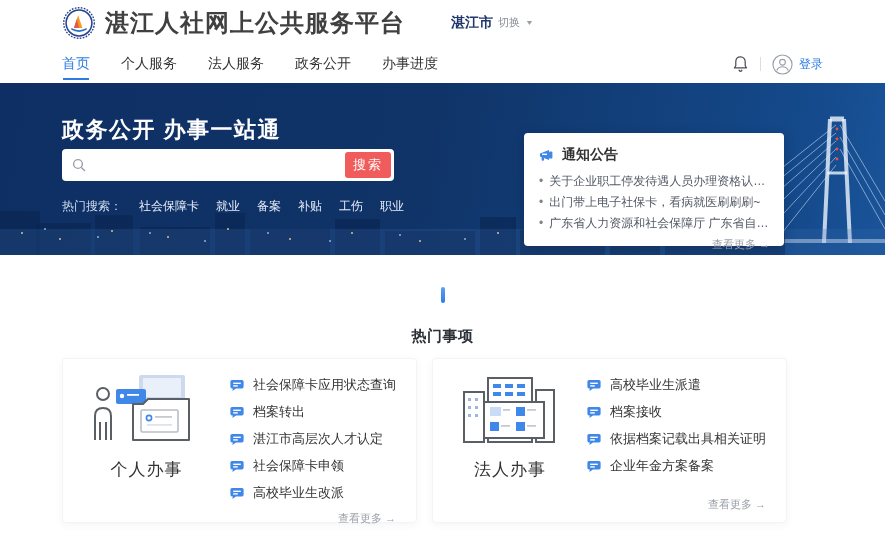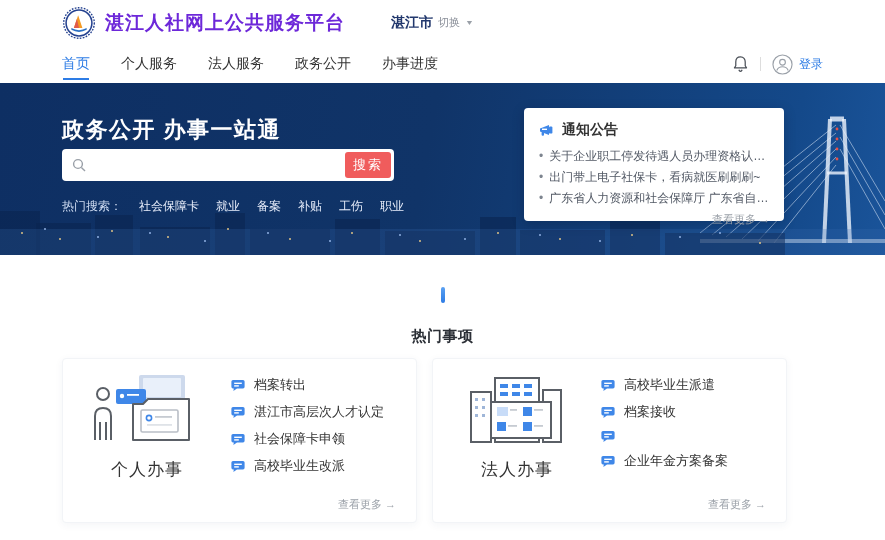--- a/index.html
+++ b/index.html
@@ -4,21 +4,21 @@
 <style>
   * { margin:0; padding:0; box-sizing:border-box; }
   html,body { width:885px; height:540px; }
   body {
     font-family:"Liberation Sans","DejaVu Sans",sans-serif;
     background:#fff; color:#333; overflow:hidden; position:relative;
   }
   
   .site-header { height:45px; display:flex; align-items:center; padding-left:62px; background:#fff; }
   .logo { width:34px; height:34px; flex:0 0 auto; }
-  .site-title { font-size:19px; font-weight:bold; color:#6d28d9; margin-left:9px; letter-spacing:1px; }
+  .site-title { font-size:24px; font-weight:bold; color:#404040; margin-left:9px; letter-spacing:1px; }
   .city-selector { margin-left:46px; display:flex; align-items:center; gap:5px; cursor:pointer; }
   .city-name { font-size:14px; font-weight:bold; color:#22386d; }
   .switch-label { font-size:11px; color:#8a8f99; }
   .chevron { font-size:9px; color:#9aa0a8; transform:scaleY(.8); }
   
   .navbar { height:38px; display:flex; align-items:center; padding:0 62px; background:#fff; }
   .nav-item { font-size:14px; color:#333; margin-right:31px; cursor:pointer; position:relative; height:38px; line-height:36px; }
   .nav-item.active { color:#2d7ce5; }
   .nav-item.active::after { content:""; position:absolute; left:50%; transform:translateX(-50%); bottom:3px; width:26px; height:2px; background:#2d7ce5; }
   .nav-right { margin-left:auto; display:flex; align-items:center; }
@@ -32,21 +32,21 @@
   .hero-inner { position:relative; z-index:2; padding:0 62px; }
   .hero-headline { padding-top:32px; font-size:22px; font-weight:bold; color:#fff; letter-spacing:1.5px; }
   .search-bar { margin-top:4px; width:332px; height:32px; background:#fff; border-radius:4px; display:flex; align-items:center; padding:0 3px 0 10px; }
   .search-icon { width:14px; height:14px; flex:0 0 auto; }
   .search-input { flex:1; height:100%; border:none; outline:none; font-size:13px; padding:0 8px; background:transparent; min-width:0; }
   .search-button { width:46px; height:26px; flex:0 0 auto; background:#f05c5c; color:#fff; border:none; border-radius:3px; font-size:13px; letter-spacing:2px; cursor:pointer; font-family:inherit; }
   .hot-search { margin-top:17px; display:flex; gap:17px; font-size:12px; }
   .hot-search-label { color:#cfdcf2; }
   .hot-keyword { color:#e8eefb; cursor:pointer; }
   
-  .notice-card { position:absolute; z-index:3; top:25px; right:101px; width:260px; height:113px; background:#fff; border-radius:4px; box-shadow:0 3px 12px rgba(4,20,50,.28); padding:13px 14px 8px 15px; }
+  .notice-card { position:absolute; z-index:3; top:50px; right:101px; width:260px; height:113px; background:#fff; border-radius:4px; box-shadow:0 3px 12px rgba(4,20,50,.28); padding:13px 14px 8px 15px; }
   .notice-head { display:flex; align-items:center; gap:7px; }
   .notice-icon { width:16px; height:14px; }
   .notice-title { font-size:14px; font-weight:bold; color:#333; }
   .notice-list { margin-top:7px; }
   .notice-item { font-size:12px; color:#525965; line-height:21px; white-space:nowrap; overflow:hidden; text-overflow:ellipsis; cursor:pointer; }
   .notice-item::before { content:"•"; color:#7d848f; margin-right:6px; }
   .notice-more { text-align:right; font-size:11px; color:#9aa0a8; margin-top:3px; cursor:pointer; }
   
   .main { padding:0 62px; }
   .section-header { display:flex; align-items:center; gap:24px;flex-direction:column; }
@@ -240,20 +240,28 @@
           <circle cx="58" cy="46" r="2.6" fill="none" stroke="#3f87e8" stroke-width="1.6"></circle>
           <rect x="64" y="44" width="17" height="1.8" fill="#c6cbd2"></rect>
           <rect x="56" y="52" width="25" height="1.8" fill="#dfe3e8"></rect>
           <circle cx="12" cy="22" r="6" fill="none" stroke="#5a5f66" stroke-width="2"></circle>
           <path d="M4 68 L4 44 Q4 36 12 36 Q20 36 20 44 L20 68" fill="none" stroke="#5a5f66" stroke-width="2"></path>
           <path d="M9 50 L9 68 M15 50 L15 68" stroke="#5a5f66" stroke-width="2"></path>
         </svg>
         <div class="card-category">个人办事</div>
       </div>
       <div class="card-right">
+        <div class="card-item">
+          <svg class="bubble-icon" viewBox="0 0 14 13">
+              <path d="M2 1 h10 a1.6 1.6 0 0 1 1.6 1.6 v5.2 a1.6 1.6 0 0 1 -1.6 1.6 H6 L2.4 12 L2.8 9.4 H2 A1.6 1.6 0 0 1 .4 7.8 V2.6 A1.6 1.6 0 0 1 2 1 Z" fill="#3f87e8"></path>
+              <rect x="3.2" y="3.6" width="7.6" height="1.4" fill="#fff"></rect>
+              <rect x="3.2" y="6.2" width="4.6" height="1.4" fill="#fff"></rect>
+            </svg>
+          <span>社会保障卡应用状态查询</span>
+        </div>
         <div class="card-item">
           <svg class="bubble-icon" viewBox="0 0 14 13">
               <path d="M2 1 h10 a1.6 1.6 0 0 1 1.6 1.6 v5.2 a1.6 1.6 0 0 1 -1.6 1.6 H6 L2.4 12 L2.8 9.4 H2 A1.6 1.6 0 0 1 .4 7.8 V2.6 A1.6 1.6 0 0 1 2 1 Z" fill="#3f87e8"></path>
               <rect x="3.2" y="3.6" width="7.6" height="1.4" fill="#fff"></rect>
               <rect x="3.2" y="6.2" width="4.6" height="1.4" fill="#fff"></rect>
             </svg>
           <span>档案转出</span>
         </div>
         <div class="card-item">
           <svg class="bubble-icon" viewBox="0 0 14 13">
@@ -335,20 +343,21 @@
               <rect x="3.2" y="6.2" width="4.6" height="1.4" fill="#fff"></rect>
             </svg>
           <span>档案接收</span>
         </div>
         <div class="card-item">
           <svg class="bubble-icon" viewBox="0 0 14 13">
               <path d="M2 1 h10 a1.6 1.6 0 0 1 1.6 1.6 v5.2 a1.6 1.6 0 0 1 -1.6 1.6 H6 L2.4 12 L2.8 9.4 H2 A1.6 1.6 0 0 1 .4 7.8 V2.6 A1.6 1.6 0 0 1 2 1 Z" fill="#3f87e8"></path>
               <rect x="3.2" y="3.6" width="7.6" height="1.4" fill="#fff"></rect>
               <rect x="3.2" y="6.2" width="4.6" height="1.4" fill="#fff"></rect>
             </svg>
+          <span>依据档案记载出具相关证明</span>
         </div>
         <div class="card-item">
           <svg class="bubble-icon" viewBox="0 0 14 13">
               <path d="M2 1 h10 a1.6 1.6 0 0 1 1.6 1.6 v5.2 a1.6 1.6 0 0 1 -1.6 1.6 H6 L2.4 12 L2.8 9.4 H2 A1.6 1.6 0 0 1 .4 7.8 V2.6 A1.6 1.6 0 0 1 2 1 Z" fill="#3f87e8"></path>
               <rect x="3.2" y="3.6" width="7.6" height="1.4" fill="#fff"></rect>
               <rect x="3.2" y="6.2" width="4.6" height="1.4" fill="#fff"></rect>
             </svg>
           <span>企业年金方案备案</span>
         </div>
         <div class="card-more">查看更多 →</div>

